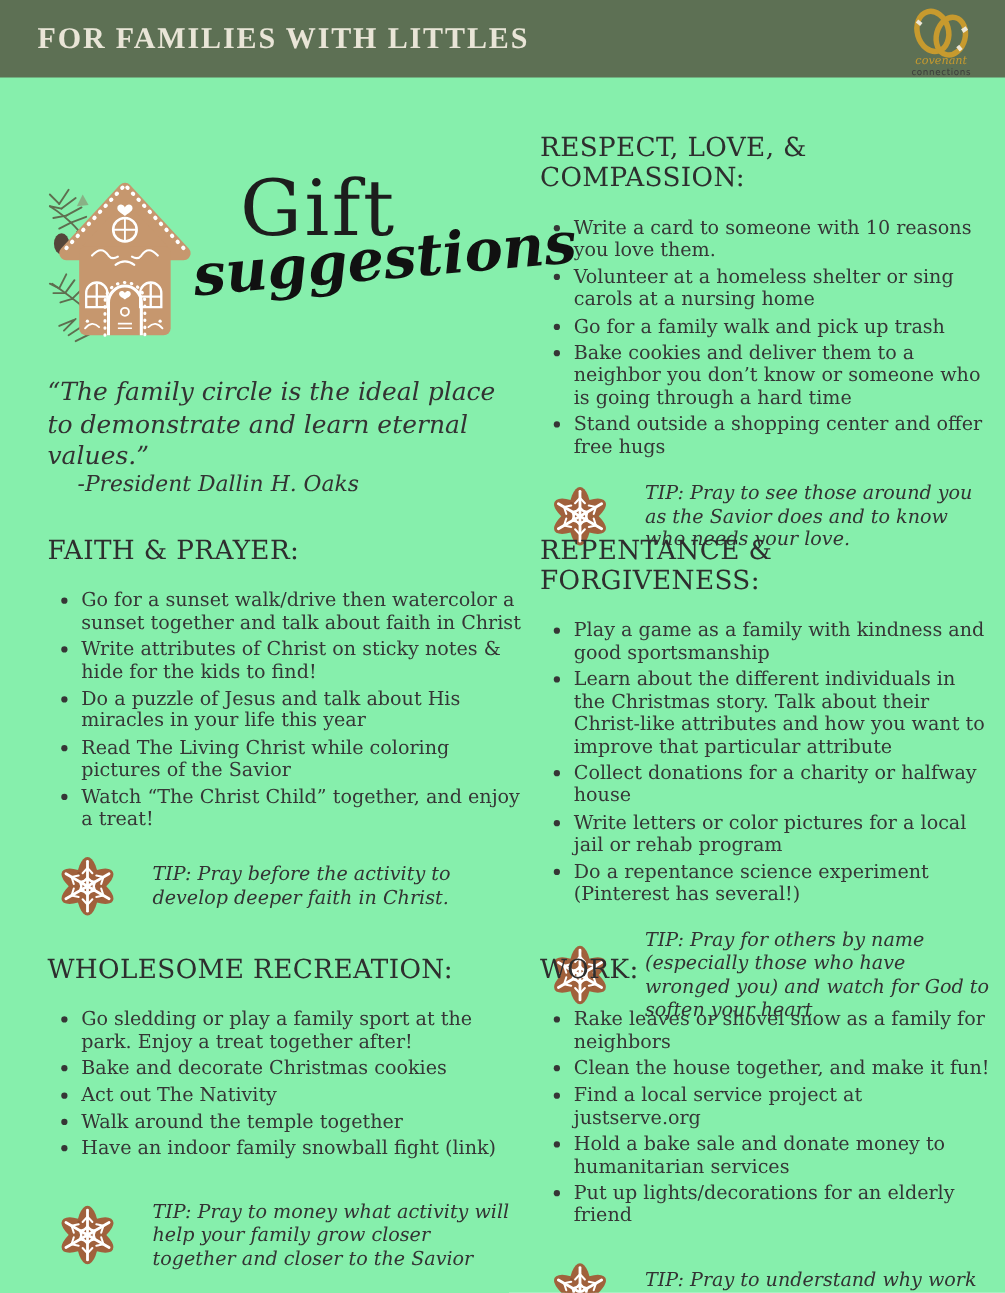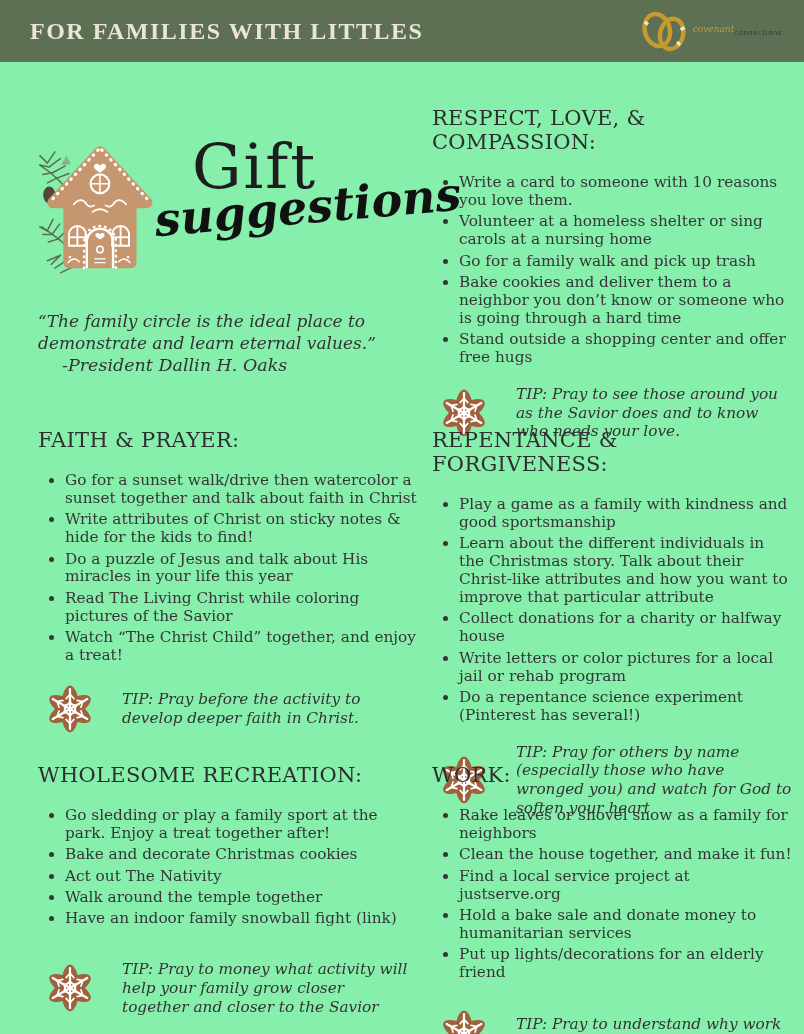--- a/index.html
+++ b/index.html
@@ -23,21 +23,21 @@
   }
   .header-title {
     color: #e9e5d7;
     font-family: "Liberation Serif", "DejaVu Serif", serif;
     font-size: 24px;
     font-weight: 600;
     letter-spacing: 1.5px;
   }
   .brand {
     display: flex;
-    flex-direction: row;
+    flex-direction: column;
     align-items: center;
     line-height: 1;
     margin-top: 4px;
   }
   .brand-word1 {
     font-family: "DejaVu Serif", serif;
     font-style: italic;
     color: #c79a2e;
     font-size: 9px;
     margin-top: -7px;
@@ -78,23 +78,23 @@
     font-weight: 700;
     font-size: 46px;
     color: #111111;
     line-height: 1;
     margin-top: -14px;
     margin-left: -12px;
     transform: rotate(-5deg);
     white-space: nowrap;
   }
   .quote {
-    margin-top: 21px;
-    font-style: italic;
-    font-size: 17px;
+    margin-top: 11px;
+    font-style: italic;
+    font-size: 20px;
     line-height: 1.28;
     color: #333333;
     max-width: 375px;
   }
   .quote-attrib {
     font-style: italic;
     font-size: 17.5px;
     color: #333333;
     margin-left: 24px;
   }

